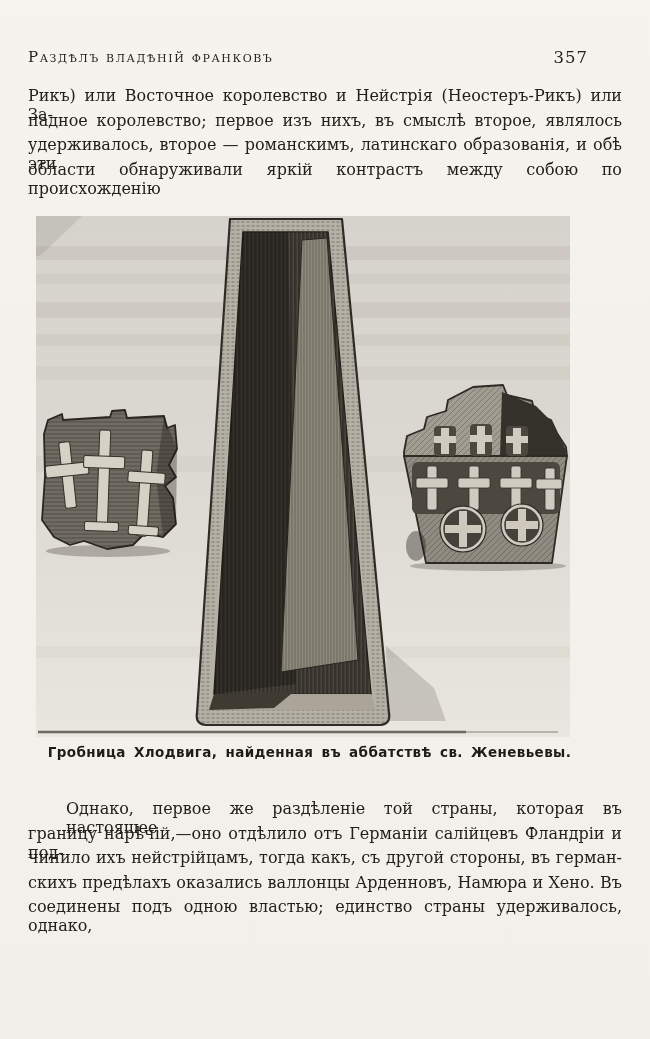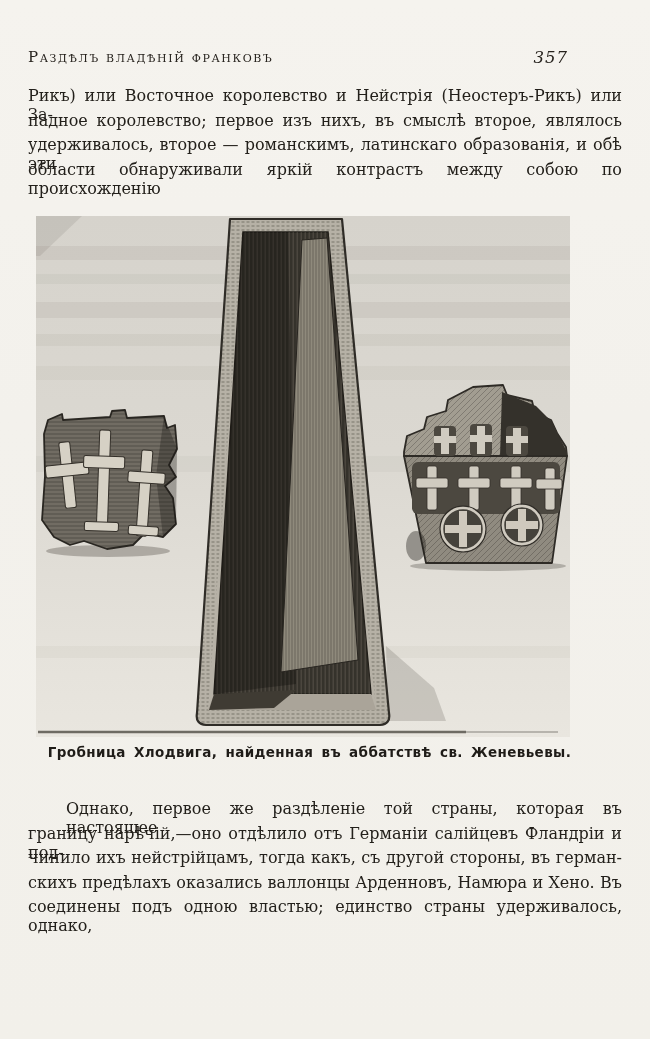--- a/index.html
+++ b/index.html
@@ -6,21 +6,21 @@
   .page{
     position:relative;width:650px;height:1039px;margin:0;
     background:linear-gradient(180deg,#f5f3ee 0%,#f3f1ec 40%,#f2f0ea 100%);
     font-family:"DejaVu Serif",serif;color:#23201b;overflow:hidden;
   }
   header{position:absolute;left:28px;top:48px;width:594px;height:24px;}
   .running-title{
     text-align:left;padding-right:52px;
     font-variant:small-caps;font-size:15px;letter-spacing:1.6px;color:#26221d;
   }
-  .folio{position:absolute;right:54px;top:0;font-size:16.5px;letter-spacing:1px;color:#26221d;font-style:italic;}
+  .folio{position:absolute;right:34px;top:0;font-size:16.5px;letter-spacing:1px;color:#26221d;}
   .para{position:absolute;left:28px;width:594px;font-size:16px;line-height:19px;color:#23201b;}
   .p1{top:86px;}
   .p2{top:799px;}
   .line{text-align:justify;text-align-last:justify;white-space:normal;height:24.5px;overflow:visible;}
   .line.lastline{text-align-last:left;}
   .line.indent{padding-left:38px;}
   figure{margin:0;padding:0;}
   .engraving{position:absolute;left:36px;top:216px;width:534px;height:521px;}
   .engraving svg{display:block;width:534px;height:521px;}
   figcaption{

